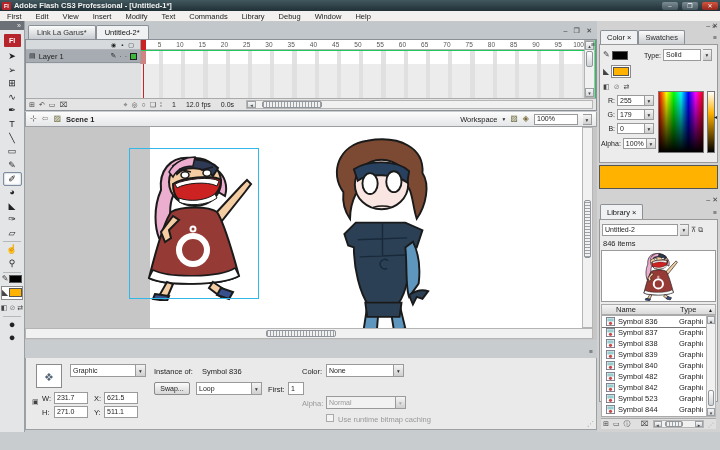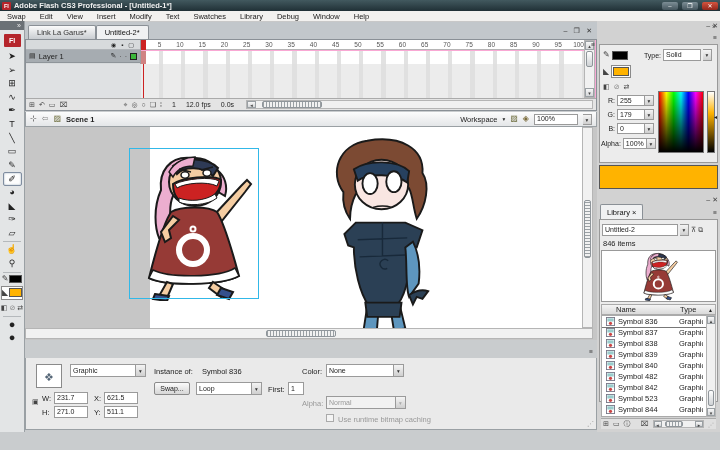--- a/index.html
+++ b/index.html
@@ -111,27 +111,27 @@
 <div id="titlebar" class="abs">
   <span class="flbadge">Fl</span>
   <span style="flex:1;font-weight:bold">Adobe Flash CS3 Professional - [Untitled-1*]</span>
   <span class="winbtn">–</span>
   <span class="winbtn">❐</span>
   <span class="winbtn close" style="margin-right:2px">✕</span>
 </div>
 
 <div id="menubar" class="abs">
 
-<span>Swap</span>
+<span>First</span>
     <span>Edit</span>
     <span>View</span>
     <span>Insert</span>
     <span>Modify</span>
     <span>Text</span>
-    <span>Swatches</span>
+    <span>Commands</span>
     <span>Library</span>
     <span>Debug</span>
     <span>Window</span>
     <span>Help</span>
   </div>
 
 <div id="tooldock" class="abs">
   <div style="height:9px;background:#6b7176;color:#eee;text-align:right;padding-right:3px;font-size:7px;line-height:9px"><span>»</span></div>
   <div style="width:17px;height:13px;margin:4px auto 3px;background:#b5252b;color:#fff;font-size:7px;font-weight:bold;text-align:center;line-height:13px;border-radius:1px">Fl</div>
   <div>
@@ -191,21 +191,21 @@
         <span>Untitled-2*</span>
       </div>
     </div>
   <div class="abs" style="right:3px;top:4px">
     <span class="minictl">–</span>
     <span class="minictl">❐</span>
     <span class="minictl">✕</span>
   </div>
 </div>
 
-<div class="abs" style="left:25px;top:39px;width:572px;height:72px;border:1px solid #8a9096;background:#f9a8d4">
+<div class="abs" style="left:25px;top:39px;width:572px;height:72px;border:1px solid #8a9096;background:#22c55e">
 
   <div class="abs" style="left:0;top:0;width:115px;height:58px;background:#d7dadc;border-right:1px solid #9aa0a4">
     <div class="flex" style="height:10px;justify-content:flex-end;gap:5px;padding-right:6px;border-bottom:1px solid #b0b4b8">
       <span style="font-size:6px">◉</span>
       <span style="font-size:6px">▪</span>
       <span style="font-size:6px">▢</span>
     </div>
     <div class="flex" style="height:13px;background:#a6acb1;border-bottom:1px solid #8f959a;padding:0 3px;gap:3px">
       <span style="font-size:7px;color:#333">▤</span>
       <span style="font-size:7.5px;flex:1">Layer 1</span>
@@ -359,20 +359,29 @@
     <span class="abs" style="right:2px;bottom:1px;font-size:7px;color:#888">⋰</span>
   </div>
 </div>
 
 <div class="abs" style="left:597px;top:21px;width:123px;height:411px;background:#d2d2d2">
 
   <div class="dockhead" style="height:9px;padding-top:1px">
     <span>–</span>
     <span>✕</span>
   </div>
+  <div class="flex" style="padding-left:3px;height:14px">
+
+  <div class="tab active" style="height:14px;padding:0 6px">
+        <span>Color ×</span>
+      </div>
+      <div class="tab" style="height:14px;padding:0 6px">
+        <span>Swatches</span>
+      </div>
+    </div>
   <div class="abs" style="right:3px;top:13px;font-size:6.5px;color:#444">≡</div>
   <div class="panelbody abs" style="left:2px;top:23px;width:119px;height:119px">
     <div class="flex" style="margin:4px 3px 0;gap:2px">
       <span class="icon">✎</span>
       <span class="swatch" style="display:inline-block;width:16px;height:9px;background:#000"></span>
       <span style="flex:1"></span>
       <span style="font-size:7px">Type:</span>
       <span class="input" style="width:38px;height:12px;line-height:10px">Solid</span>
       <span class="dropbtn" style="width:9px;height:12px;line-height:11px;margin-right:2px">▾</span>
     </div>

